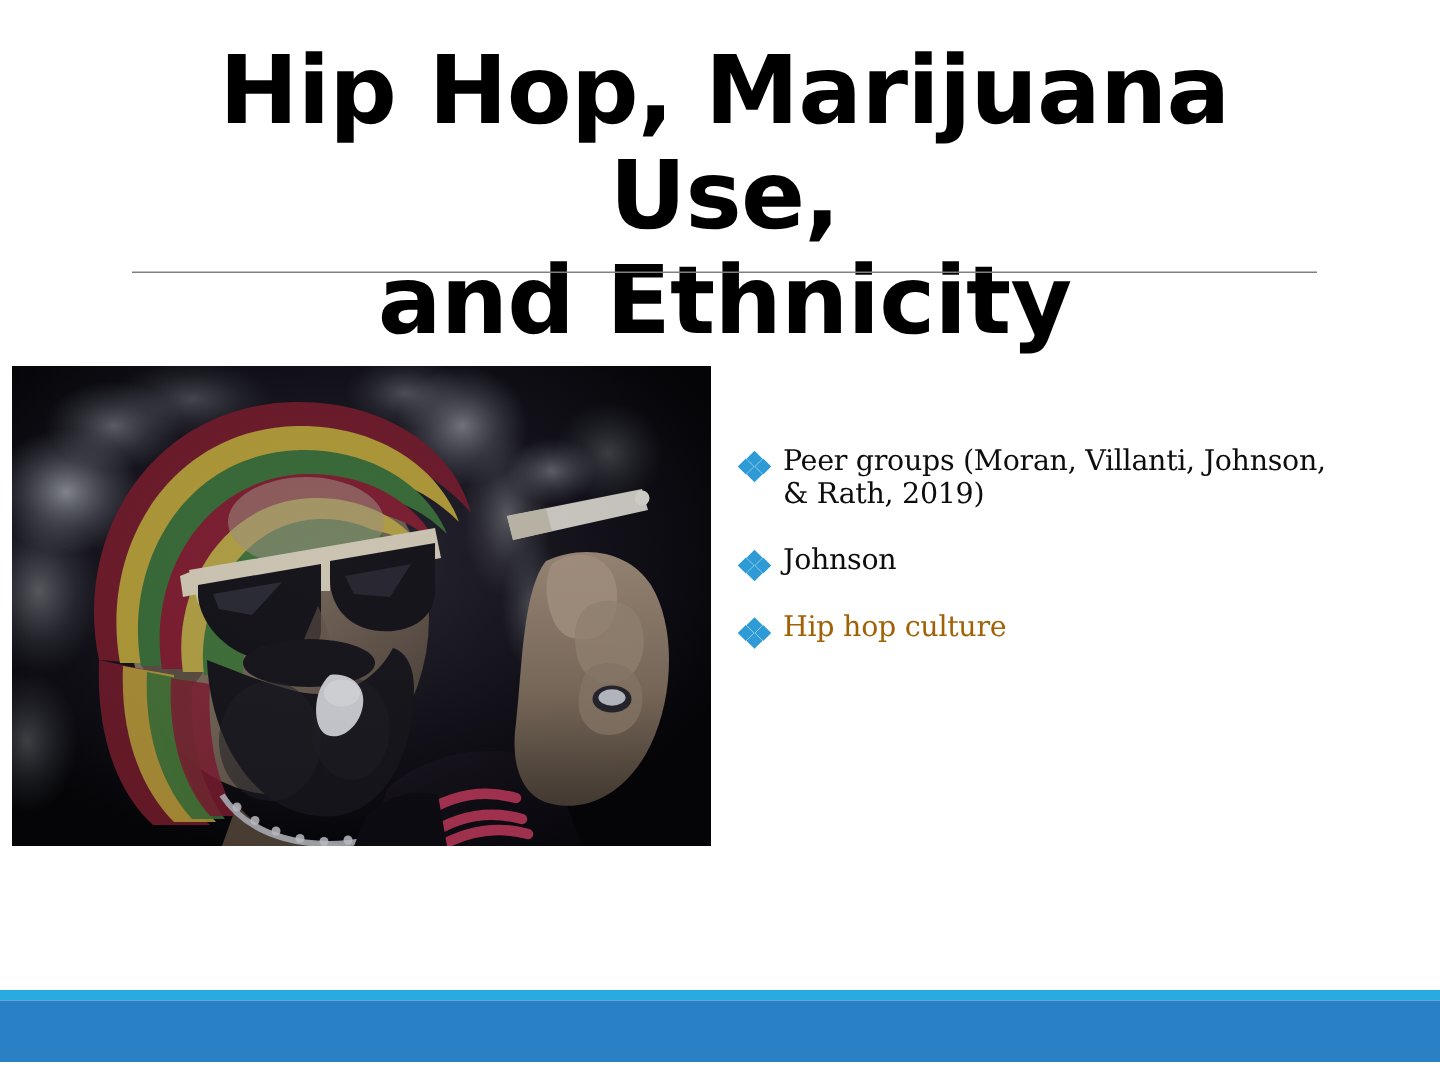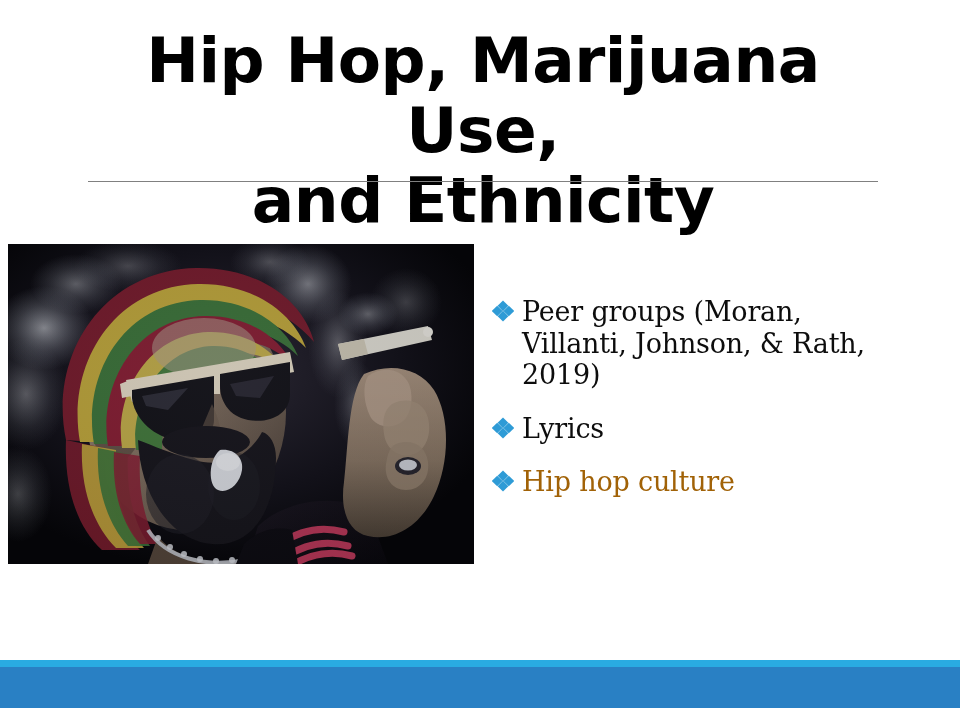--- a/index.html
+++ b/index.html
@@ -71,21 +71,21 @@
     left: 492px;
     top: 296px;
     width: 392px;
   }
   .bullet-item {
     display: block;
     position: relative;
     padding-left: 30px;
     margin-bottom: 22px;
     font-family: "DejaVu Serif", "Liberation Serif", serif;
-    font-size: 27px;
+    font-size: 19px;
     line-height: 1.17;
     color: #0d0d0d;
     letter-spacing: -0.2px;
   }
   .bullet-item:last-child { margin-bottom: 0; }
   .bullet-marker {
     position: absolute;
     left: 0;
     top: 4px;
     width: 24px;
@@ -298,21 +298,21 @@
       <span class="bullet-marker">
         <svg width="22" height="22" viewBox="0 0 22 22" aria-hidden="true">
           <g fill="#2E9BD6">
             <rect x="7.2" y="2.0" width="7.6" height="7.6" transform="rotate(45 11 5.8)"></rect>
             <rect x="1.4" y="7.2" width="7.6" height="7.6" transform="rotate(45 5.2 11)"></rect>
             <rect x="13.0" y="7.2" width="7.6" height="7.6" transform="rotate(45 16.8 11)"></rect>
             <rect x="7.2" y="12.4" width="7.6" height="7.6" transform="rotate(45 11 16.2)"></rect>
           </g>
         </svg>
       </span>
-      <span class="bullet-text">Lyrics</span>
+      <span class="bullet-text">Johnson</span>
     </div>
 
     <div class="bullet-item" style="color: #a16207;">
       <span class="bullet-marker">
         <svg width="22" height="22" viewBox="0 0 22 22" aria-hidden="true">
           <g fill="#2E9BD6">
             <rect x="7.2" y="2.0" width="7.6" height="7.6" transform="rotate(45 11 5.8)"></rect>
             <rect x="1.4" y="7.2" width="7.6" height="7.6" transform="rotate(45 5.2 11)"></rect>
             <rect x="13.0" y="7.2" width="7.6" height="7.6" transform="rotate(45 16.8 11)"></rect>
             <rect x="7.2" y="12.4" width="7.6" height="7.6" transform="rotate(45 11 16.2)"></rect>

